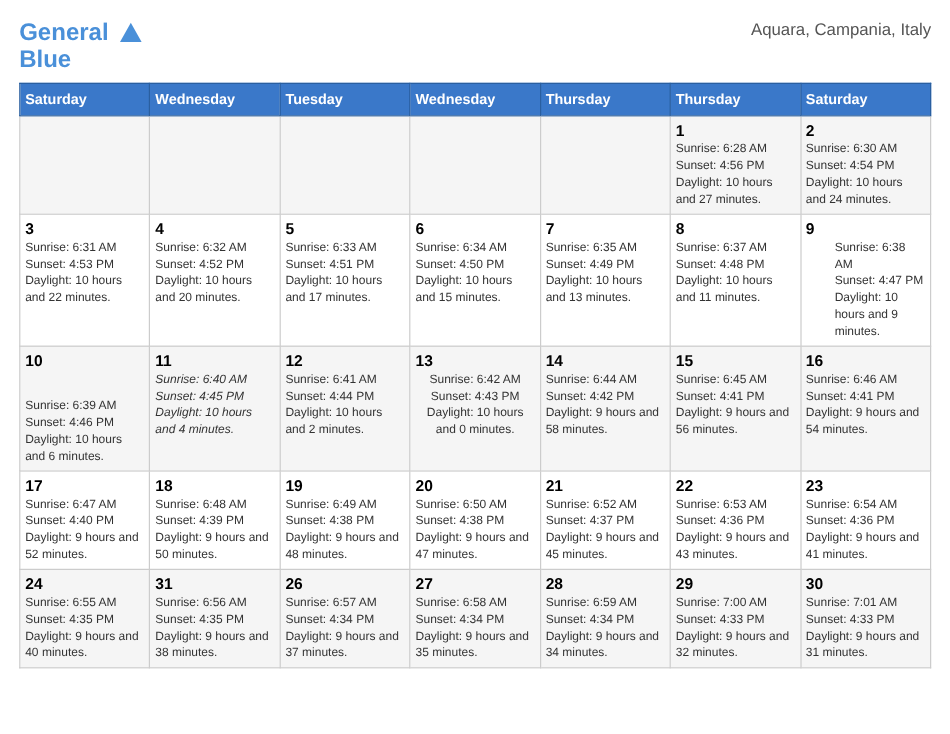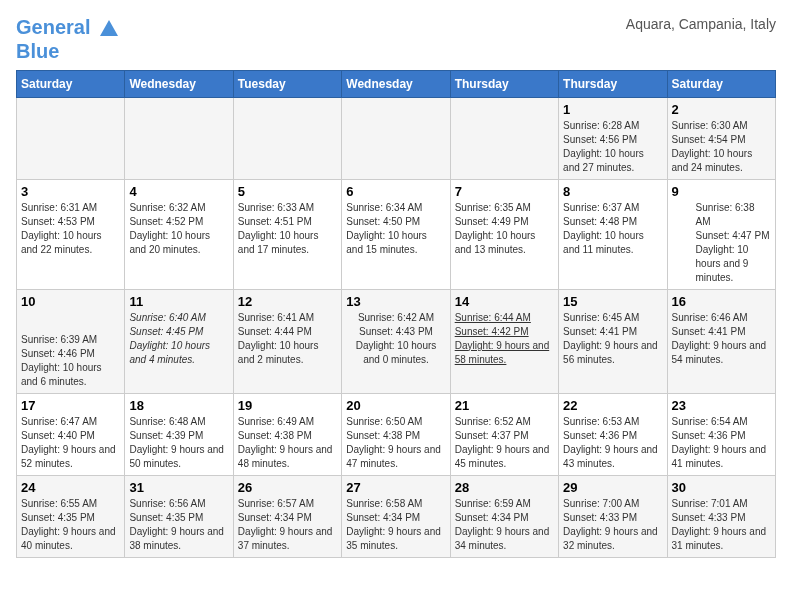--- a/index.html
+++ b/index.html
@@ -191,21 +191,21 @@
 Daylight: 10 hours and 2 minutes.</div>
         </td>
         <td>
           <span class="day-num">13</span>
           <div class="day-info" style="white-space: pre-line; text-align: center;">Sunrise: 6:42 AM
 Sunset: 4:43 PM
 Daylight: 10 hours and 0 minutes.</div>
         </td>
         <td>
           <span class="day-num">14</span>
-          <div class="day-info" style="white-space: pre-line; text-decoration: underline;">Sunrise: 6:44 AM
+          <div class="day-info" style="white-space: pre-line;">Sunrise: 6:44 AM
 Sunset: 4:42 PM
 Daylight: 9 hours and 58 minutes.</div>
         </td>
         <td>
           <span class="day-num">15</span>
           <div class="day-info" style="white-space: pre-line;">Sunrise: 6:45 AM
 Sunset: 4:41 PM
 Daylight: 9 hours and 56 minutes.</div>
         </td>
         <td>

